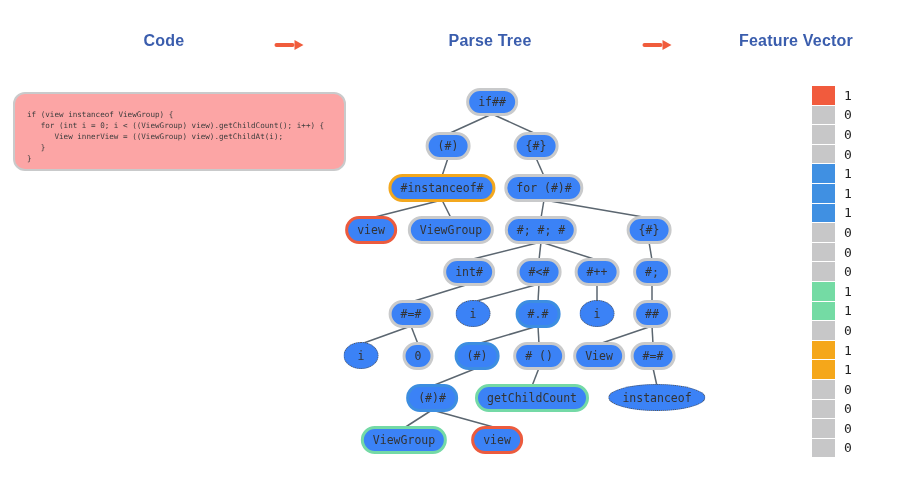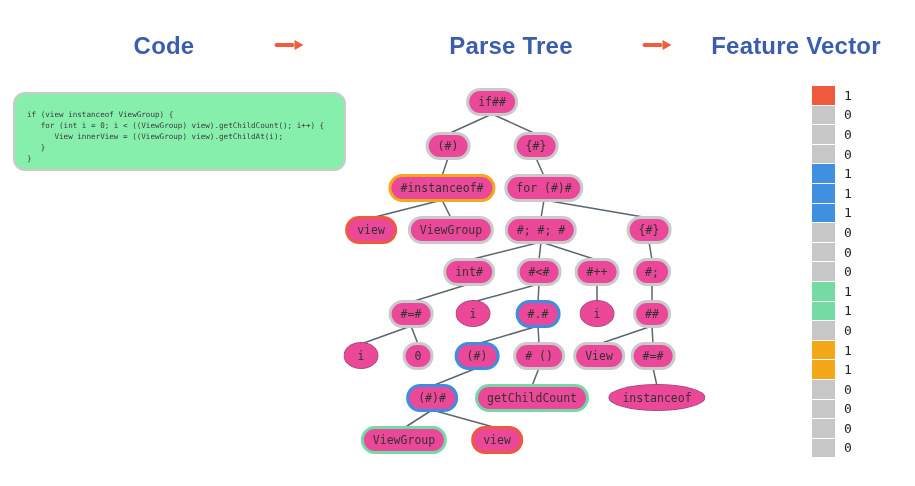--- a/index.html
+++ b/index.html
@@ -6,52 +6,52 @@
   body {
     width: 915px; height: 486px;
     position: relative;
     background: #ffffff;
     font-family: "Liberation Sans", sans-serif;
     overflow: hidden;
   }
   .hdr {
     position: absolute; top: 32px;
     transform: translateX(-50%);
-    font-size: 24px; font-weight: bold;
+    font-size: 16px; font-weight: bold;
     color: #3a5dad; white-space: nowrap;
     letter-spacing: 0.2px;
   }
   .arrow {
     position: absolute; top: 40px;
     transform: translateX(-50%);
     display: flex; align-items: center;
   }
   .arrow .shaft { width: 20px; height: 3.5px; background: #f05c3c; border-radius: 2px; }
   .arrow .head {
     width: 0; height: 0;
     border-left: 9px solid #f05c3c;
     border-top: 5.5px solid transparent;
     border-bottom: 5.5px solid transparent;
   }
   #code-box {
     position: absolute; left: 13px; top: 92px;
     width: 333px; height: 79px;
     border: 2px solid #c9cacb; border-radius: 12px;
-    box-sizing: border-box; background: #86efac;
+    box-sizing: border-box; background: #fca5a5;
   }
   #code-text {
     position: absolute; left: 12px; top: 15px;
     font-family: "DejaVu Sans Mono", monospace;
     font-size: 7.6px; line-height: 11px;
     color: #3d3d3d; white-space: pre;
   }
   #edges { position: absolute; left: 0; top: 0; z-index: 1; }
   .node {
     position: absolute; transform: translateX(-50%);
-    z-index: 2; background: #ec4899;
+    z-index: 2; background: #3b82f6;
     border: 3px solid #c9cacb; border-radius: 14px;
     padding: 2px 9px;
     font-family: "DejaVu Sans Mono", monospace;
     font-size: 11.5px; line-height: 18px;
     color: #333; white-space: pre;
     box-sizing: content-box;
   }
   .node.amber  { border-color: #f3a81f; text-align: right; }
   .node.orange { border-color: #ec5b3e; }
   .node.blue   { border-color: #3d8ee0; }
@@ -68,21 +68,21 @@
 </style>
 </head>
 <body>
 
 <div>
   <div class="hdr" style="left:164px">Code</div>
   <div class="arrow" style="left:289px">
     <span class="shaft"></span>
     <span class="head"></span>
   </div>
-  <div class="hdr" style="left:511px">Parse Tree</div>
+  <div class="hdr" style="left:490px">Parse Tree</div>
   <div class="arrow" style="left:657px">
     <span class="shaft"></span>
     <span class="head"></span>
   </div>
   <div class="hdr" style="left:796px">Feature Vector</div>
 </div>
 
 <div id="code-box">
   <div id="code-text">if (view instanceof ViewGroup) {
    for (int i = 0; i &lt; ((ViewGroup) view).getChildCount(); i++) {

